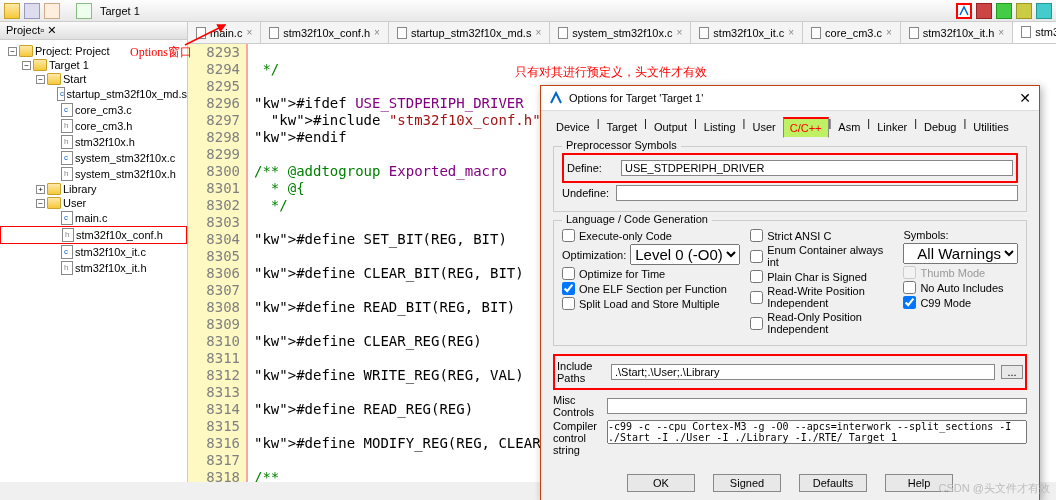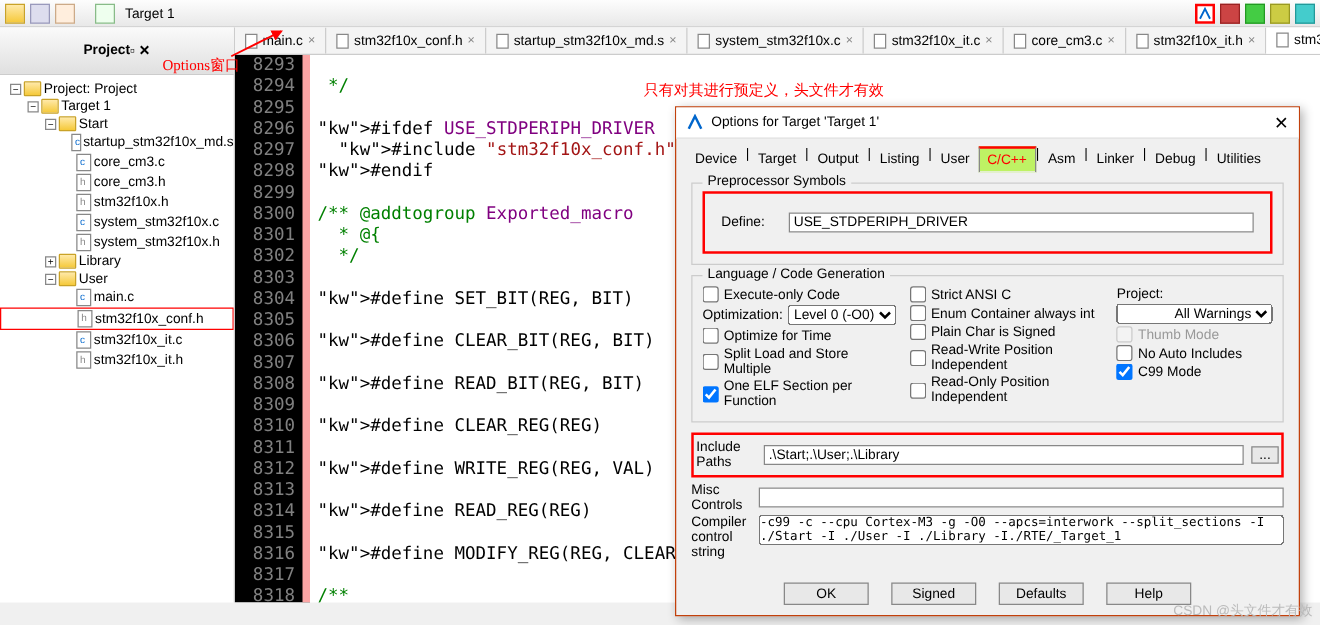--- a/index.html
+++ b/index.html
@@ -2,41 +2,41 @@
 <html><head>
 <meta charset="utf-8">
 <style>
 * { box-sizing: border-box; margin: 0; padding: 0; }
 body { font-family: "Microsoft YaHei", Tahoma, sans-serif; font-size: 11px; background: #f0f0f0; width: 1056px; height: 500px; overflow: hidden; position: relative; }
 .toolbar-top { height: 22px; background: linear-gradient(#fdfdfd,#e8e8e8); border-bottom: 1px solid #ccc; display: flex; align-items: center; padding: 0 4px; gap: 4px; }
 .toolbar-top .icon { width: 16px; height: 16px; display: inline-block; }
 .target-sel { font-size: 11px; margin-left: 4px; }
 .main { display: flex; height: 460px; }
 .project-panel { width: 188px; background: #fff; border-right: 1px solid #ccc; display: flex; flex-direction: column; }
-.project-title { background: linear-gradient(#fafafa,#e0e0e0); padding: 12px 6px; border-bottom: 1px solid #ccc; display: flex; justify-content: center; font-weight: bold; }
+.project-title { background: linear-gradient(#fafafa,#e0e0e0); padding: 2px 6px; border-bottom: 1px solid #ccc; display: flex; justify-content: flex-start; }
 .tree { flex: 1; overflow: auto; padding: 4px 0; font-size: 11px; }
 .tree-item { padding: 1px 0 1px 4px; white-space: nowrap; cursor: pointer; display: flex; align-items: center; gap: 2px; }
 .tree-item.l1 { padding-left: 8px; }
 .tree-item.l2 { padding-left: 22px; }
 .tree-item.l3 { padding-left: 36px; }
 .tree-item.l4 { padding-left: 50px; }
 .tree-item .exp { width: 9px; height: 9px; border: 1px solid #888; font-size: 8px; line-height: 7px; text-align: center; background: #fff; }
 .tree-item .foldericon { width: 14px; height: 12px; background: linear-gradient(#ffe9a8,#f5c93a); border: 1px solid #c9a227; border-radius: 1px; }
 .tree-item .fileicon { width: 12px; height: 14px; background: #fff; border: 1px solid #888; position: relative; }
 .tree-item .fileicon.c::after { content:"c"; position:absolute; font-size:8px; color:#06c; left:2px; top:1px; }
 .tree-item .fileicon.h::after { content:"h"; position:absolute; font-size:8px; color:#888; left:2px; top:1px; }
 .tree-item.selected { border: 1px solid red; }
 .editor { flex: 1; display: flex; flex-direction: column; background: #fff; position: relative; }
 .file-tabs { display: flex; background: #f4f4f4; border-bottom: 1px solid #ccc; height: 22px; overflow: hidden; }
 .file-tab { padding: 3px 8px; border-right: 1px solid #ccc; display: flex; align-items: center; gap: 4px; font-size: 11px; cursor: pointer; }
 .file-tab.active { background: #fff; border-bottom: 1px solid #fff; }
 .file-tab .tabicon { width: 10px; height: 12px; background: #fff; border: 1px solid #888; }
 .file-tab .closex { color: #888; font-size: 10px; }
 .editor-body { flex: 1; display: flex; font-family: Consolas, monospace; font-size: 14px; overflow: hidden; }
-.gutter { width: 60px; background: #000000; color: #808080; text-align: right; padding-right: 6px; border-right: 6px solid #fca5a5; line-height: 17px; }
+.gutter { width: 60px; background: #fef9c3; color: #808080; text-align: right; padding-right: 6px; border-right: 2px solid #fca5a5; line-height: 17px; }
 .code { flex: 1; padding-left: 6px; line-height: 17px; white-space: pre; color: #000; }
 .str { color: #a31515; }
 .cmt { color: #008000; }
 .mac { color: #800080; }
 .annotation-red { position: absolute; color: red; font-size: 12px; font-family: "Microsoft YaHei"; z-index: 5; }
 .dialog { position: absolute; left: 540px; top: 85px; width: 500px; background: #f0f0f0; border: 1px solid #c2410c; box-shadow: 2px 2px 8px rgba(0,0,0,0.3); z-index: 10; }
 .titlebar { background: #fff; padding: 4px 8px; display: flex; justify-content: space-between; align-items: center; border-bottom: 1px solid #ddd; }
 .titlebar .closex { font-size: 14px; cursor: pointer; }
 .dlg-tabs { display: flex; padding: 6px 8px 0 8px; font-size: 11px; }
 .dlg-tab { padding: 3px 6px; border: 1px solid transparent; cursor: pointer; }
@@ -45,21 +45,21 @@
 .groupbox { border: 1px solid #ccc; padding: 6px 8px 8px 8px; margin-bottom: 8px; position: relative; }
 .groupbox .legend { position: absolute; top: -8px; left: 8px; background: #f0f0f0; padding: 0 4px; font-size: 11px; }
 .field-row { display: flex; align-items: center; margin: 2px 0; gap: 6px; }
 .field-row label { width: 48px; font-size: 11px; }
 .field-row input[type=text] { flex: 1; font-size: 11px; padding: 1px 3px; border: 1px solid #888; }
 .redbox { border: 2px solid red; }
 .cols { display: flex; gap: 10px; }
 .col { flex: 1; }
 .chk { display: flex; align-items: center; gap: 4px; font-size: 11px; margin: 2px 0; }
 .chk input { margin: 0; }
-.sel { font-size: 11px; }
+.sel { font-size: 15px; }
 .small-label { font-size: 11px; width: 48px; }
 .btnrow { display: flex; justify-content: center; gap: 18px; padding: 8px 0; }
 .winbtn { min-width: 68px; padding: 2px 10px; font-size: 11px; background: #e8e8e8; border: 1px solid #888; cursor: pointer; }
 .arrow { position: absolute; z-index: 6; }
 .watermark { position: absolute; right: 6px; bottom: 4px; font-size: 11px; color: #bbb; z-index: 20; }
 </style>
 </head>
 <body>
 
 <div class="toolbar-top">
@@ -209,51 +209,55 @@
             <path d="M2 12 L7 2 L12 12" stroke="#06c" fill="none" stroke-width="2"></path>
           </svg></span>
       <span>Options for Target 'Target 1'</span>
     </span>
     <span class="closex">✕</span>
   </div>
   <div class="dlg-tabs" id="dlgtabs"><span class="dlg-tab ">Device</span> | <span class="dlg-tab ">Target</span> | <span class="dlg-tab ">Output</span> | <span class="dlg-tab ">Listing</span> | <span class="dlg-tab ">User</span>  <span class="dlg-tab active">C/C++</span> | <span class="dlg-tab ">Asm</span> | <span class="dlg-tab ">Linker</span> | <span class="dlg-tab ">Debug</span> | <span class="dlg-tab ">Utilities</span></div>
   <div class="dlg-body">
     <div class="groupbox">
       <span class="legend">Preprocessor Symbols</span>
-      <div class="redbox" style="padding:13px;">
+      <div class="redbox" style="padding:3px;">
         <div class="field-row">
           <label>Define:</label>
           <input type="text" value="USE_STDPERIPH_DRIVER" style="">
         </div>
+      </div>
+      <div class="field-row">
+        <label>Undefine:</label>
+        <input type="text" value="" style="">
       </div>
     </div>
 
     <div class="groupbox">
       <span class="legend">Language / Code Generation</span>
       <div class="cols">
         <div class="col" id="chkleft">
             <div class="chk">
               <input type="checkbox" style="">
               <span>Execute-only Code</span>
             </div>
 <div class="chk">
               <span>Optimization:</span> 
               <select class="sel"><option>Level 0 (-O0)</option></select>
             </div>
             <div class="chk" style="">
               <input type="checkbox" style="">
               <span>Optimize for Time</span>
             </div>
             <div class="chk" style="">
-              <input type="checkbox" style="">
-              <span>Split Load and Store Multiple</span>
-            </div>
-            <div class="chk" style="">
               <input type="checkbox" checked="" style="">
               <span>One ELF Section per Function</span>
+            </div>
+            <div class="chk" style="">
+              <input type="checkbox" style="">
+              <span>Split Load and Store Multiple</span>
             </div>
           </div>
         <div class="col" id="chkmid">
             <div class="chk" style="">
               <input type="checkbox" style="">
               <span>Strict ANSI C</span>
             </div>
             <div class="chk" style="">
               <input type="checkbox" style="">
               <span>Enum Container always int</span>
@@ -266,21 +270,21 @@
               <input type="checkbox" style="">
               <span>Read-Write Position Independent</span>
             </div>
             <div class="chk" style="">
               <input type="checkbox" style="">
               <span>Read-Only Position Independent</span>
             </div>
           </div>
         <div class="col" style="flex:0.8">
           <div class="chk">
-              <span>Project:</span>
+              <span>Symbols:</span>
             </div>
           <select class="sel" style="width:100%;text-align:right;"><option>All Warnings</option></select>
           <div id="chkright">
               <div class="chk" style="color:#999;">
                 <input type="checkbox" disabled="" style="">
                 <span>Thumb Mode</span>
               </div>
               <div class="chk" style="">
                 <input type="checkbox" style="">
                 <span>No Auto Includes</span>

